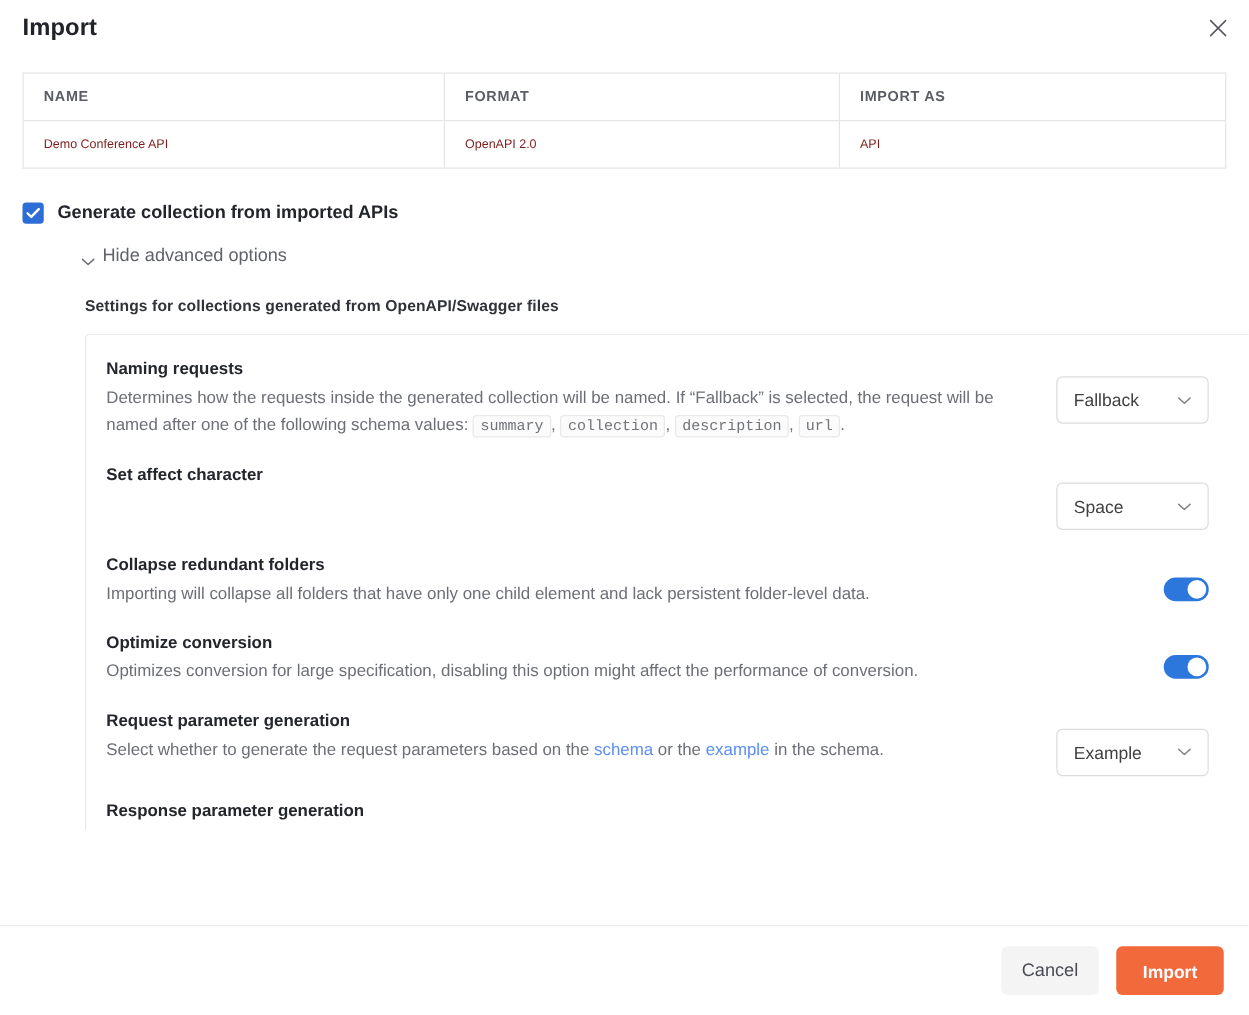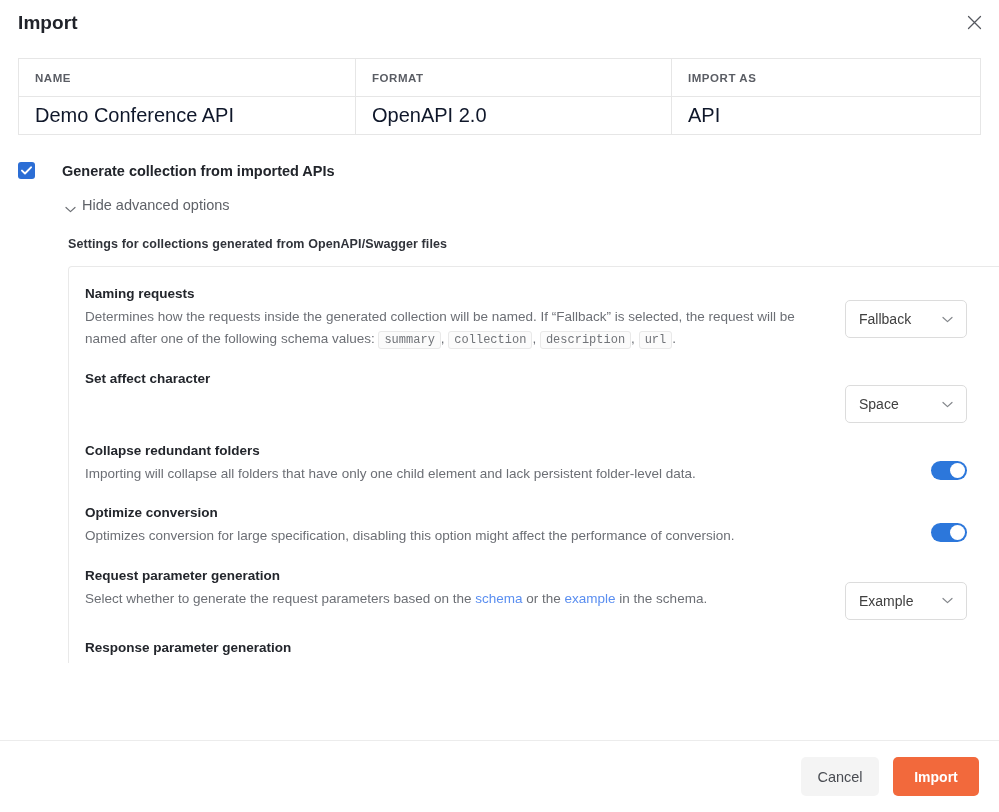--- a/index.html
+++ b/index.html
@@ -72,33 +72,32 @@
     height: 38px;
     font-size: 11.5px;
     font-weight: bold;
     letter-spacing: .55px;
     color: #5a5d64;
     border-bottom: 1px solid #e6e6e6;
     text-transform: uppercase;
   }
   .import-table tbody td {
     height: 38px;
-    font-size: 20px;
-    color: #0f172a;
+    font-size: 10px;
+    color: #7f1d1d;
     font-weight: normal;
   }
   .col-name   { width: 337px; }
   .col-format { width: 316px; }
 
   
   .gen-row {
     display: flex;
-    align-items: center;
     margin-top: 27px;
-    gap: 27px;
+    gap: 11px;
   }
   .checkbox {
     width: 17px; height: 17px;
     border-radius: 3px;
     background: #2c6ed5;
     display: flex; align-items: center; justify-content: center;
     flex: 0 0 auto;
     cursor: pointer;
   }
   .checkbox svg { display: block; }

